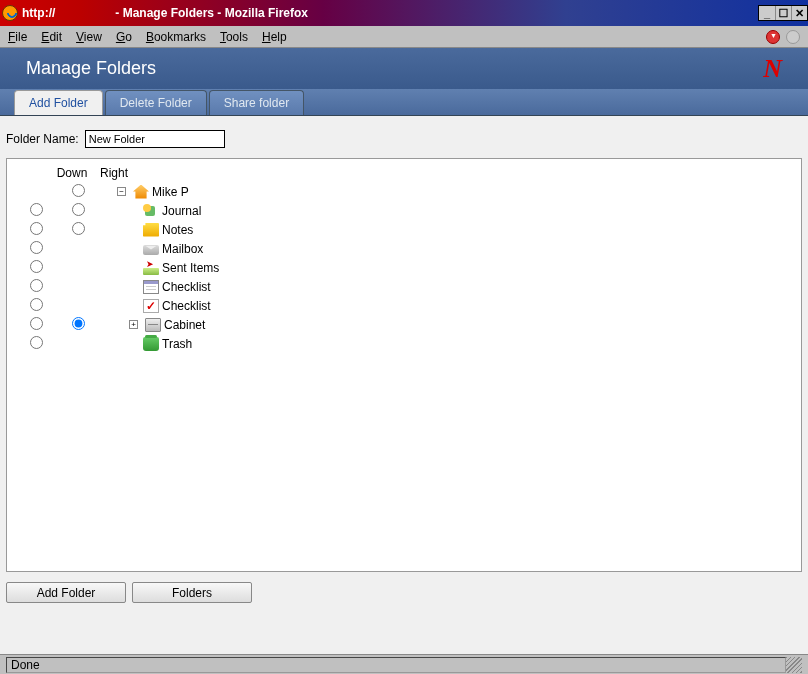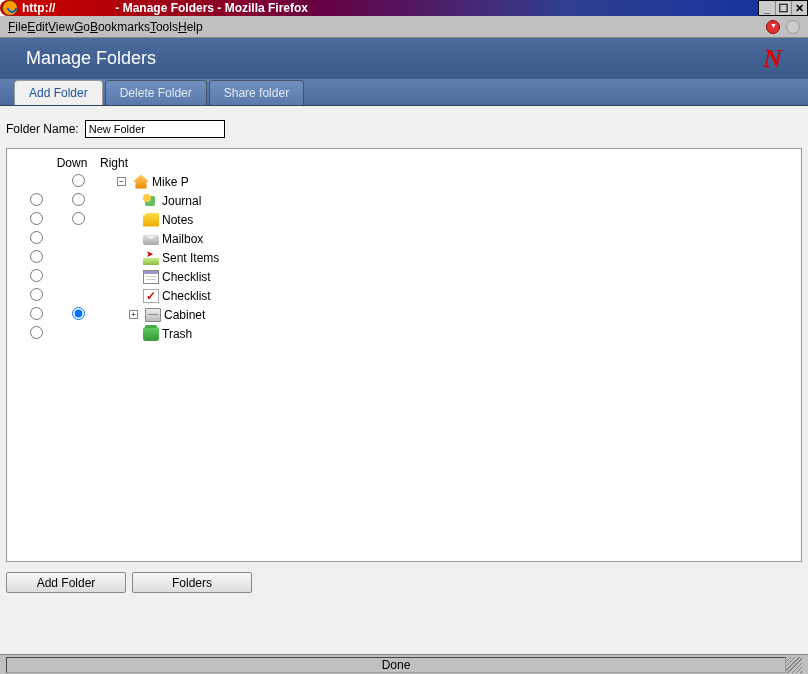--- a/index.html
+++ b/index.html
@@ -1,27 +1,27 @@
 <!DOCTYPE html>
 <html><head>
 <meta charset="utf-8">
 <style>
 * { box-sizing: border-box; margin: 0; padding: 0; }
 body { font-family: Arial, sans-serif; font-size: 12px; background: #fff; width: 808px; height: 674px; overflow: hidden; }
 
-.titlebar { height: 16px; background: linear-gradient(90deg, #c00 0%, #b00 10%, #604 40%, #304090 70%, #1030a0 100%); display: flex; align-items: center; color: #fff; font-weight: bold; font-size: 12px; border-radius: 8px; }
+.titlebar { height: 26px; background: linear-gradient(90deg, #c00 0%, #b00 10%, #604 40%, #304090 70%, #1030a0 100%); display: flex; align-items: center; color: #fff; font-weight: bold; font-size: 12px; }
 .titlebar-icon { width: 16px; height: 16px; margin: 0 2px; background: #f90; border-radius: 50%; border: 1px solid #630; position: relative; }
 .titlebar-icon::after { content: ""; position: absolute; left: 4px; top: 2px; width: 6px; height: 6px; border: 2px solid #06c; border-top-color: transparent; border-left-color: transparent; border-radius: 50%; transform: rotate(45deg); }
 .titlebar .url { color: #fff; margin-left: 2px; }
 .titlebar .title-text { margin-left: 60px; }
 .window-controls { margin-left: auto; display: flex; background: #bbb; border: 1px solid #000; }
 .window-controls span { width: 16px; height: 14px; display: flex; align-items: center; justify-content: center; border-left: 1px solid #888; color: #000; font-weight: bold; font-size: 11px; cursor: pointer; background: #ccc;}
 .window-controls span:first-child { border-left: none; }
 
-.menubar { height: 22px; background: #c0c0c0; border-bottom: 1px solid #888; display: flex; align-items: center; padding: 0 8px; }
+.menubar { height: 22px; background: #c0c0c0; border-bottom: 1px solid #888; display: flex; align-items: center; padding: 0 8px; gap: 14px; }
 .menubar .menu { cursor: pointer; }
 .menubar .menu u { text-decoration: underline; }
 .menubar-right { margin-left: auto; display: flex; gap: 6px; align-items: center; }
 .throbber-stop { width: 14px; height: 14px; border-radius: 50%; background: #d33; border: 1px solid #900; position: relative; }
 .throbber-stop::after { content: "▼"; font-size: 7px; color: #fff; position: absolute; left: 3px; top: 1px; }
 .throbber-idle { width: 14px; height: 14px; border-radius: 50%; background: #ccc; border: 1px solid #999; }
 
 .page-header { height: 41px; background: linear-gradient(#4a6a9c, #3a5a8c); display: flex; align-items: center; padding: 0 26px; }
 .page-header h1 { color: #fff; font-size: 18px; font-weight: normal; }
 .logo-n { margin-left: auto; color: #d00; font-size: 26px; font-weight: bold; font-family: serif; font-style: italic; }
@@ -66,21 +66,21 @@
 .ico-cabinet { background: linear-gradient(#eee, #bbb); border: 1px solid #888; border-radius: 1px; }
 .ico-cabinet::after { content: ""; position: absolute; left: 2px; right: 2px; top: 5px; height: 1px; background: #888; }
 .ico-trash { background: linear-gradient(#6c6, #393); border-radius: 2px 2px 3px 3px; }
 .ico-trash::before { content: ""; position: absolute; left: 2px; right: 2px; top: -2px; height: 3px; background: #4a4; border-radius: 2px; }
 
 .button-row { margin-top: 10px; display: flex; gap: 6px; }
 .button-row button { width: 120px; height: 21px; background: linear-gradient(#f8f8f8, #ddd); border: 1px solid #888; border-radius: 2px; cursor: pointer; font-size: 12px; }
 
 .statusbar { position: absolute; left: 0; right: 0; bottom: 0; height: 20px; background: #c0c0c0; border-top: 1px solid #888; display: flex; align-items: center; padding: 0 6px; }
 .resize-grip { margin-left: auto; width: 16px; height: 16px; background: repeating-linear-gradient(135deg, #888 0 1px, transparent 1px 3px); }
-.status-panel { border: 1px inset #999; height: 16px; flex: 1; padding: 0 4px; display: flex; align-items: center; justify-content: center; }
+.status-panel { border: 1px inset #999; height: 16px; flex: 1; padding: 0 4px; display: flex; align-items: center; }
 </style>
 </head>
 <body>
 
 <div class="titlebar">
   <span class="titlebar-icon"></span>
   <span class="url">http://</span>
   <span class="title-text">- Manage Folders - Mozilla Firefox</span>
   <div class="window-controls">
     <span>_</span>

